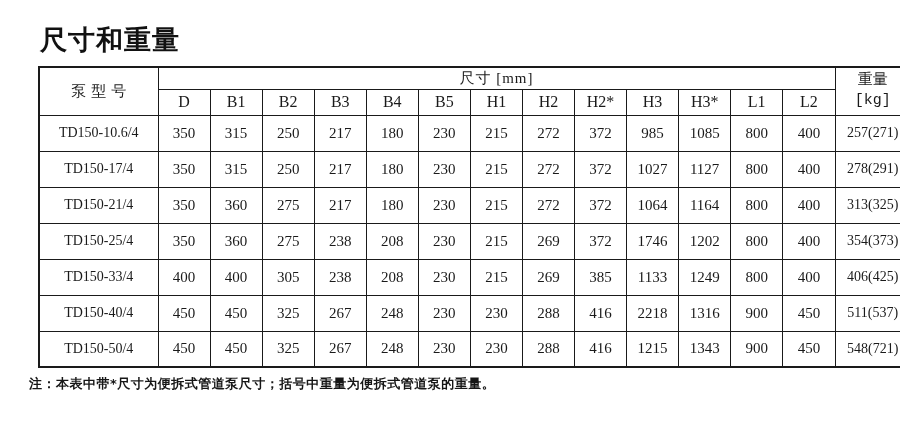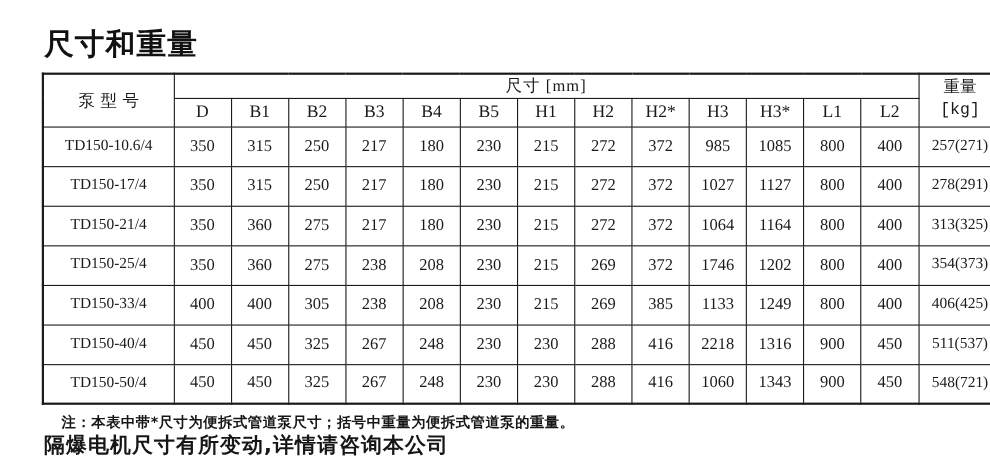--- a/index.html
+++ b/index.html
@@ -47,21 +47,21 @@
     font-size: 15px;
     letter-spacing: 5px;
     text-indent: 5px;
   }
   th.dims-hdr { font-size: 15px; letter-spacing: 1px; }
   th.weight-hdr { font-size: 15px; line-height: 1.35; font-family: Liberation Mono, monospace; }
   td.model-cell { font-size: 14px; }
   td.weight-cell { font-size: 14px; }
   .note1 {
     position: absolute;
-    left: 56px; top: 375px;
+    left: 29px; top: 375px;
     font-family: "DejaVu Sans", "Liberation Sans", sans-serif;
     font-weight: bold;
     font-size: 13px;
     letter-spacing: 0.5px;
     color: #161616;
   }
   .note2 {
     position: absolute;
     left: 40px; top: 392px;
     font-family: "DejaVu Sans", "Liberation Sans", sans-serif;
@@ -228,25 +228,24 @@
           <td class="model-cell">TD150-50/4</td>
           <td>450</td>
           <td>450</td>
           <td>325</td>
           <td>267</td>
           <td>248</td>
           <td>230</td>
           <td>230</td>
           <td>288</td>
           <td>416</td>
-          <td>1060</td>
+          <td>1215</td>
           <td>1343</td>
           <td>900</td>
           <td>450</td>
           <td class="weight-cell">548(721)</td>
         </tr>
       </tbody>
   </table>
 
   <div class="note1">注：本表中带*尺寸为便拆式管道泵尺寸；括号中重量为便拆式管道泵的重量。</div>
-  <div class="note2">隔爆电机尺寸有所变动,详情请咨询本公司</div>
 
 </div>
 
 </body></html>

